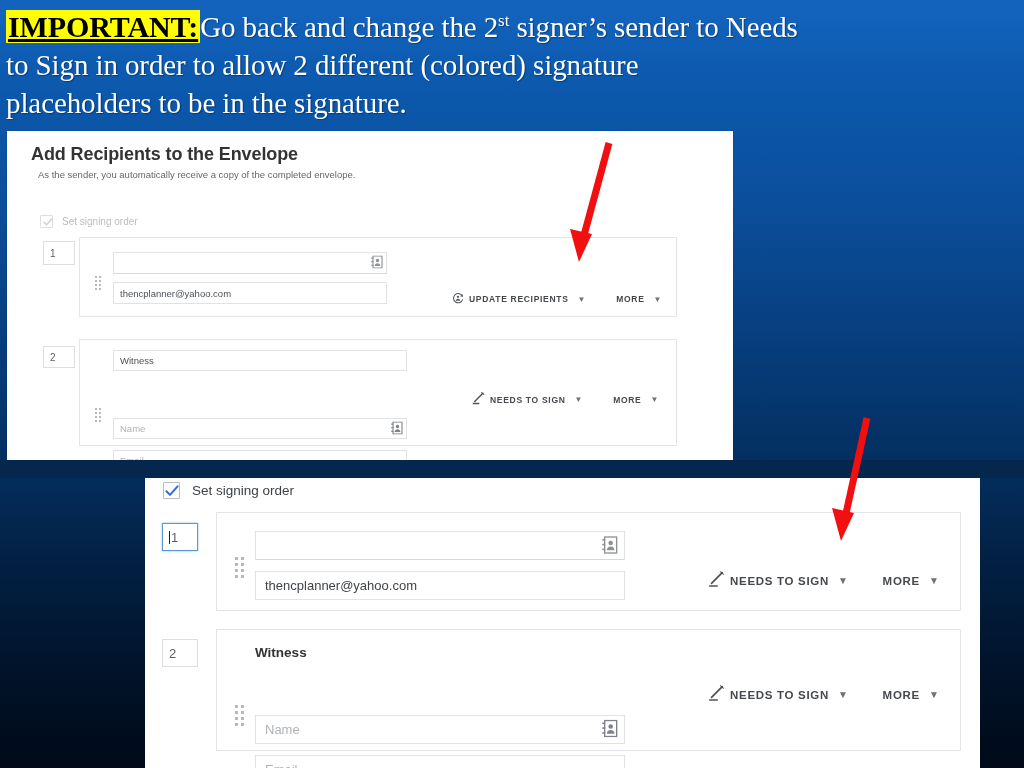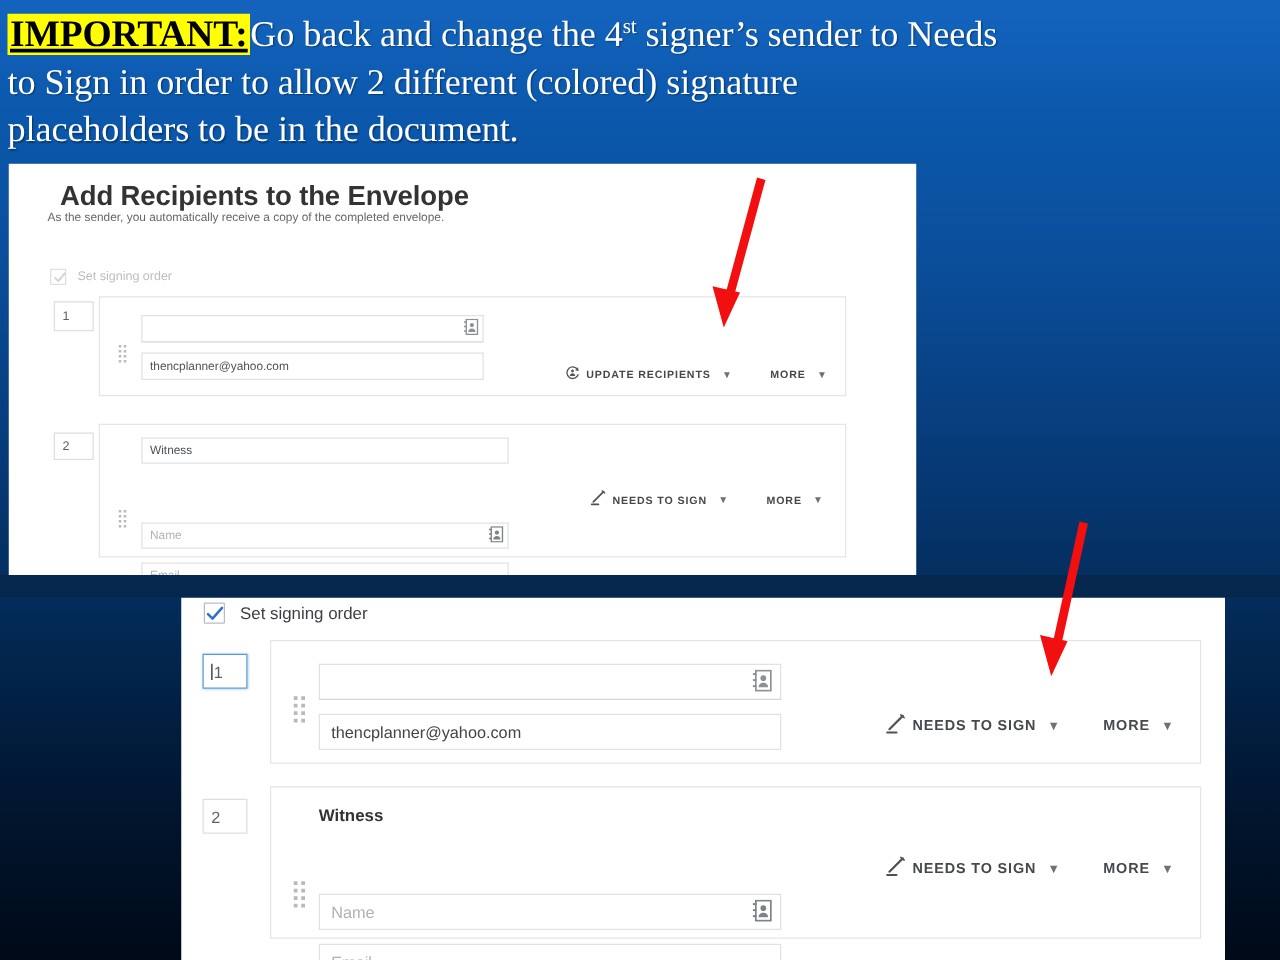--- a/index.html
+++ b/index.html
@@ -59,22 +59,22 @@
     width: 726px; height: 329px;
     box-shadow: 0 0 0 1px rgba(0,0,0,0.05);
   }
   #panel-bottom {
     left: 145px; top: 478px;
     width: 835px; height: 290px;
   }
 
   
   .ds-title {
-    position: absolute; left: 41px; top: 13px;
-    font-size: 22px; font-weight: 700; color: #333333;
+    position: absolute; left: 24px; top: 13px;
+    font-size: 18px; font-weight: 700; color: #333333;
     letter-spacing: -0.1px;
   }
   .ds-sub {
     position: absolute; left: 31px; top: 38px;
     font-size: 9.5px; color: #666666;
   }
   .ds-order-row {
     position: absolute; left: 33px; top: 84px;
     display: flex; align-items: center; gap: 9px;
   }
@@ -161,24 +161,24 @@
     position: absolute; left: 0; top: 460px; width: 1024px; height: 18px;
     background: #05264d;
     z-index: 1;
   }
 </style>
 </head>
 <body>
 
 <div class="header-block">
   <div class="hdr-line">
-    <span class="hl-important">IMPORTANT:</span><span>Go back and change the 4</span><span class="sup-st">st</span><span> signer’s sender to Needs</span>
+    <span class="hl-important">IMPORTANT:</span><span>Go back and change the 2</span><span class="sup-st">st</span><span> signer’s sender to Needs</span>
   </div>
   <div class="hdr-line">to Sign in order to allow 2 different (colored) signature</div>
-  <div class="hdr-line">placeholders to be in the document.</div>
+  <div class="hdr-line">placeholders to be in the signature.</div>
 </div>
 
 <div class="navy-strip"></div>
 
 <div class="panel" id="panel-top">
 
   <div class="ds-title">Add Recipients to the Envelope</div>
   <div class="ds-sub">As the sender, you automatically receive a copy of the completed envelope.</div>
 
   <div class="ds-order-row">

